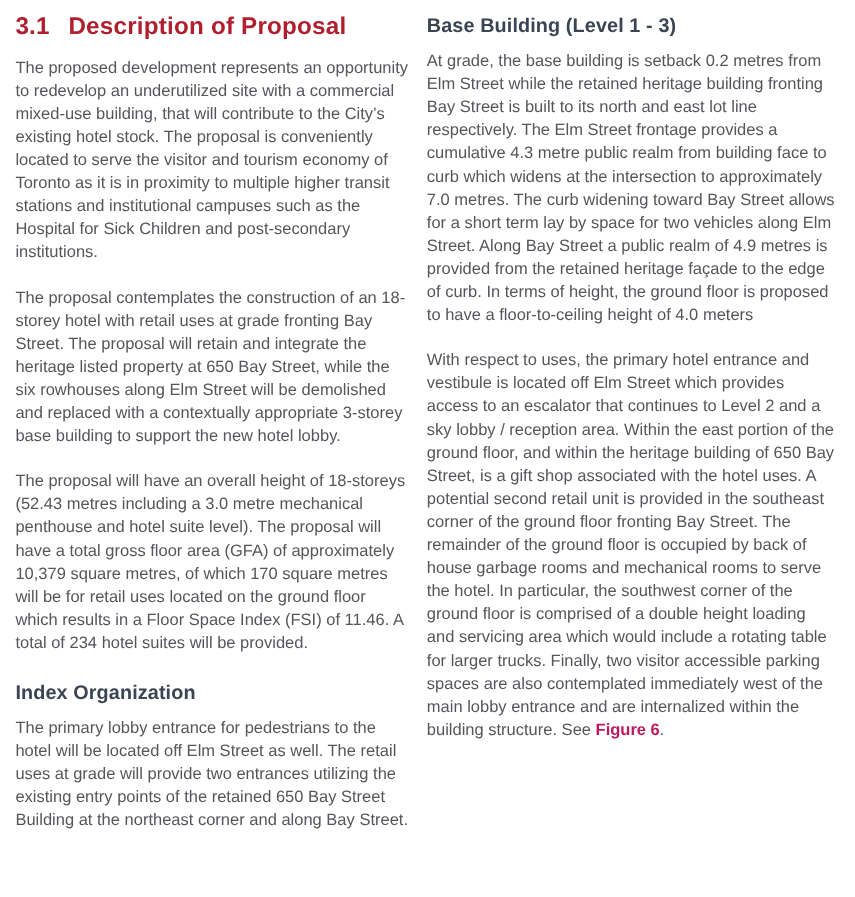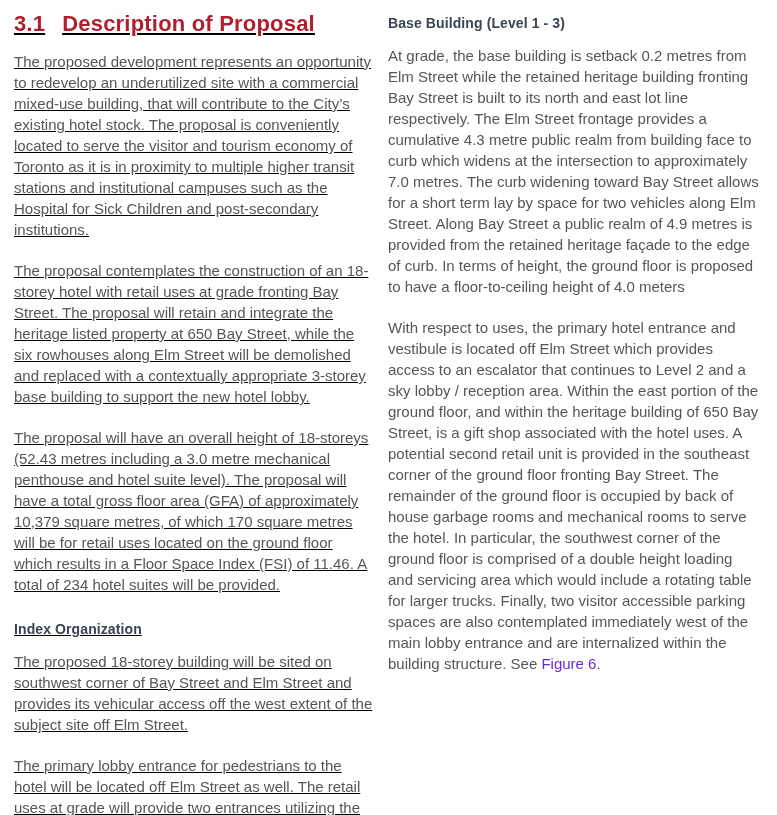--- a/index.html
+++ b/index.html
@@ -8,65 +8,64 @@
     height: 815px;
     box-sizing: border-box;
     background: #ffffff;
     font-family: "Liberation Sans", sans-serif;
     display: flex;
     gap: 15px;
     padding: 10px 16px 0 14px;
     overflow: hidden;
   }
   .col { box-sizing: border-box; }
-  .col-left  { width: 359px; flex: none; text-decoration: underline; }
+  .col-left  { width: 359px; flex: none; }
   .col-right { flex: 1; }
   h1.section-heading {
     font-size: 22px;
     line-height: 26px;
     font-weight: bold;
     color: #B01F2E;
     margin: 1px 0 14px 0;
     letter-spacing: 0.2px;
   }
   h1.section-heading .sec-num { margin-right: 17px; }
   h2.subheading {
-    font-size: 14px;
+    font-size: 18px;
     line-height: 22px;
     font-weight: bold;
     color: #3A4453;
     margin: 23px 0 11px 0;
     letter-spacing: 0.1px;
   }
   .col-right h2.subheading { margin-top: 2px; }
   p.body-para {
     font-size: 15px;
     line-height: 21px;
     color: #55565A;
     margin: 0 0 20px 0;
   }
-  p.body-para strong { font-weight: normal; color: #6d28d9; text-align: right; }
+  p.body-para strong { font-weight: bold; color: #be185d; text-align: right; }
 </style>
 </head>
 <body>
 
 <div class="page">
 
   <div class="col col-left">
     <h1 class="section-heading">
       <span class="sec-num">3.1</span><span>Description of Proposal</span>
     </h1>
 
     <p class="body-para">The proposed development represents an opportunity to redevelop an underutilized site with a commercial mixed-use building, that will contribute to the City’s existing hotel stock. The proposal is conveniently located to serve the visitor and tourism economy of Toronto as it is in proximity to multiple higher transit stations and institutional campuses such as the Hospital for Sick Children and post-secondary institutions.</p>
     <p class="body-para">The proposal contemplates the construction of an 18-storey hotel with retail uses at grade fronting Bay Street. The proposal will retain and integrate the heritage listed property at 650 Bay Street, while the six rowhouses along Elm Street will be demolished and replaced with a contextually appropriate 3-storey base building to support the new hotel lobby.</p>
     <p class="body-para">The proposal will have an overall height of 18-storeys (52.43 metres including a 3.0 metre mechanical penthouse and hotel suite level). The proposal will have a total gross floor area (GFA) of approximately 10,379 square metres, of which 170 square metres will be for retail uses located on the ground floor which results in a Floor Space Index (FSI) of 11.46. A total of 234 hotel suites will be provided.</p>
 
     <h2 class="subheading">Index Organization</h2>
 
-    <p class="body-para">The proposed 18-storey building will be sited on southwest corner of Bay Street and Elm Street and provides its vehicular access off the west extent of the subject site off Elm Street.</p>
     <p class="body-para">The primary lobby entrance for pedestrians to the hotel will be located off Elm Street as well. The retail uses at grade will provide two entrances utilizing the existing entry points of the retained 650 Bay Street Building at the northeast corner and along Bay Street.</p>
   </div>
 
   <div class="col col-right">
     <h2 class="subheading">Base Building (Level 1 - 3)</h2>
 
     <p class="body-para">At grade, the base building is setback 0.2 metres from Elm Street while the retained heritage building fronting Bay Street is built to its north and east lot line respectively. The Elm Street frontage provides a cumulative 4.3 metre public realm from building face to curb which widens at the intersection to approximately 7.0 metres. The curb widening toward Bay Street allows for a short term lay by space for two vehicles along Elm Street. Along Bay Street a public realm of 4.9 metres is provided from the retained heritage façade to the edge of curb. In terms of height, the ground floor is proposed to have a floor-to-ceiling height of 4.0 meters</p>
 
     <p class="body-para"><span>With respect to uses, the primary hotel entrance and vestibule is located off Elm Street which provides access to an escalator that continues to Level 2 and a sky lobby / reception area. Within the east portion of the ground floor, and within the heritage building of 650 Bay Street, is a gift shop associated with the hotel uses. A potential second retail unit is provided in the southeast corner of the ground floor fronting Bay Street. The remainder of the ground floor is occupied by back of house garbage rooms and mechanical rooms to serve the hotel. In particular, the southwest corner of the ground floor is comprised of a double height loading and servicing area which would include a rotating table for larger trucks. Finally, two visitor accessible parking spaces are also contemplated immediately west of the main lobby entrance and are internalized within the building structure. See </span><strong>Figure 6</strong><span>.</span></p>
   </div>

